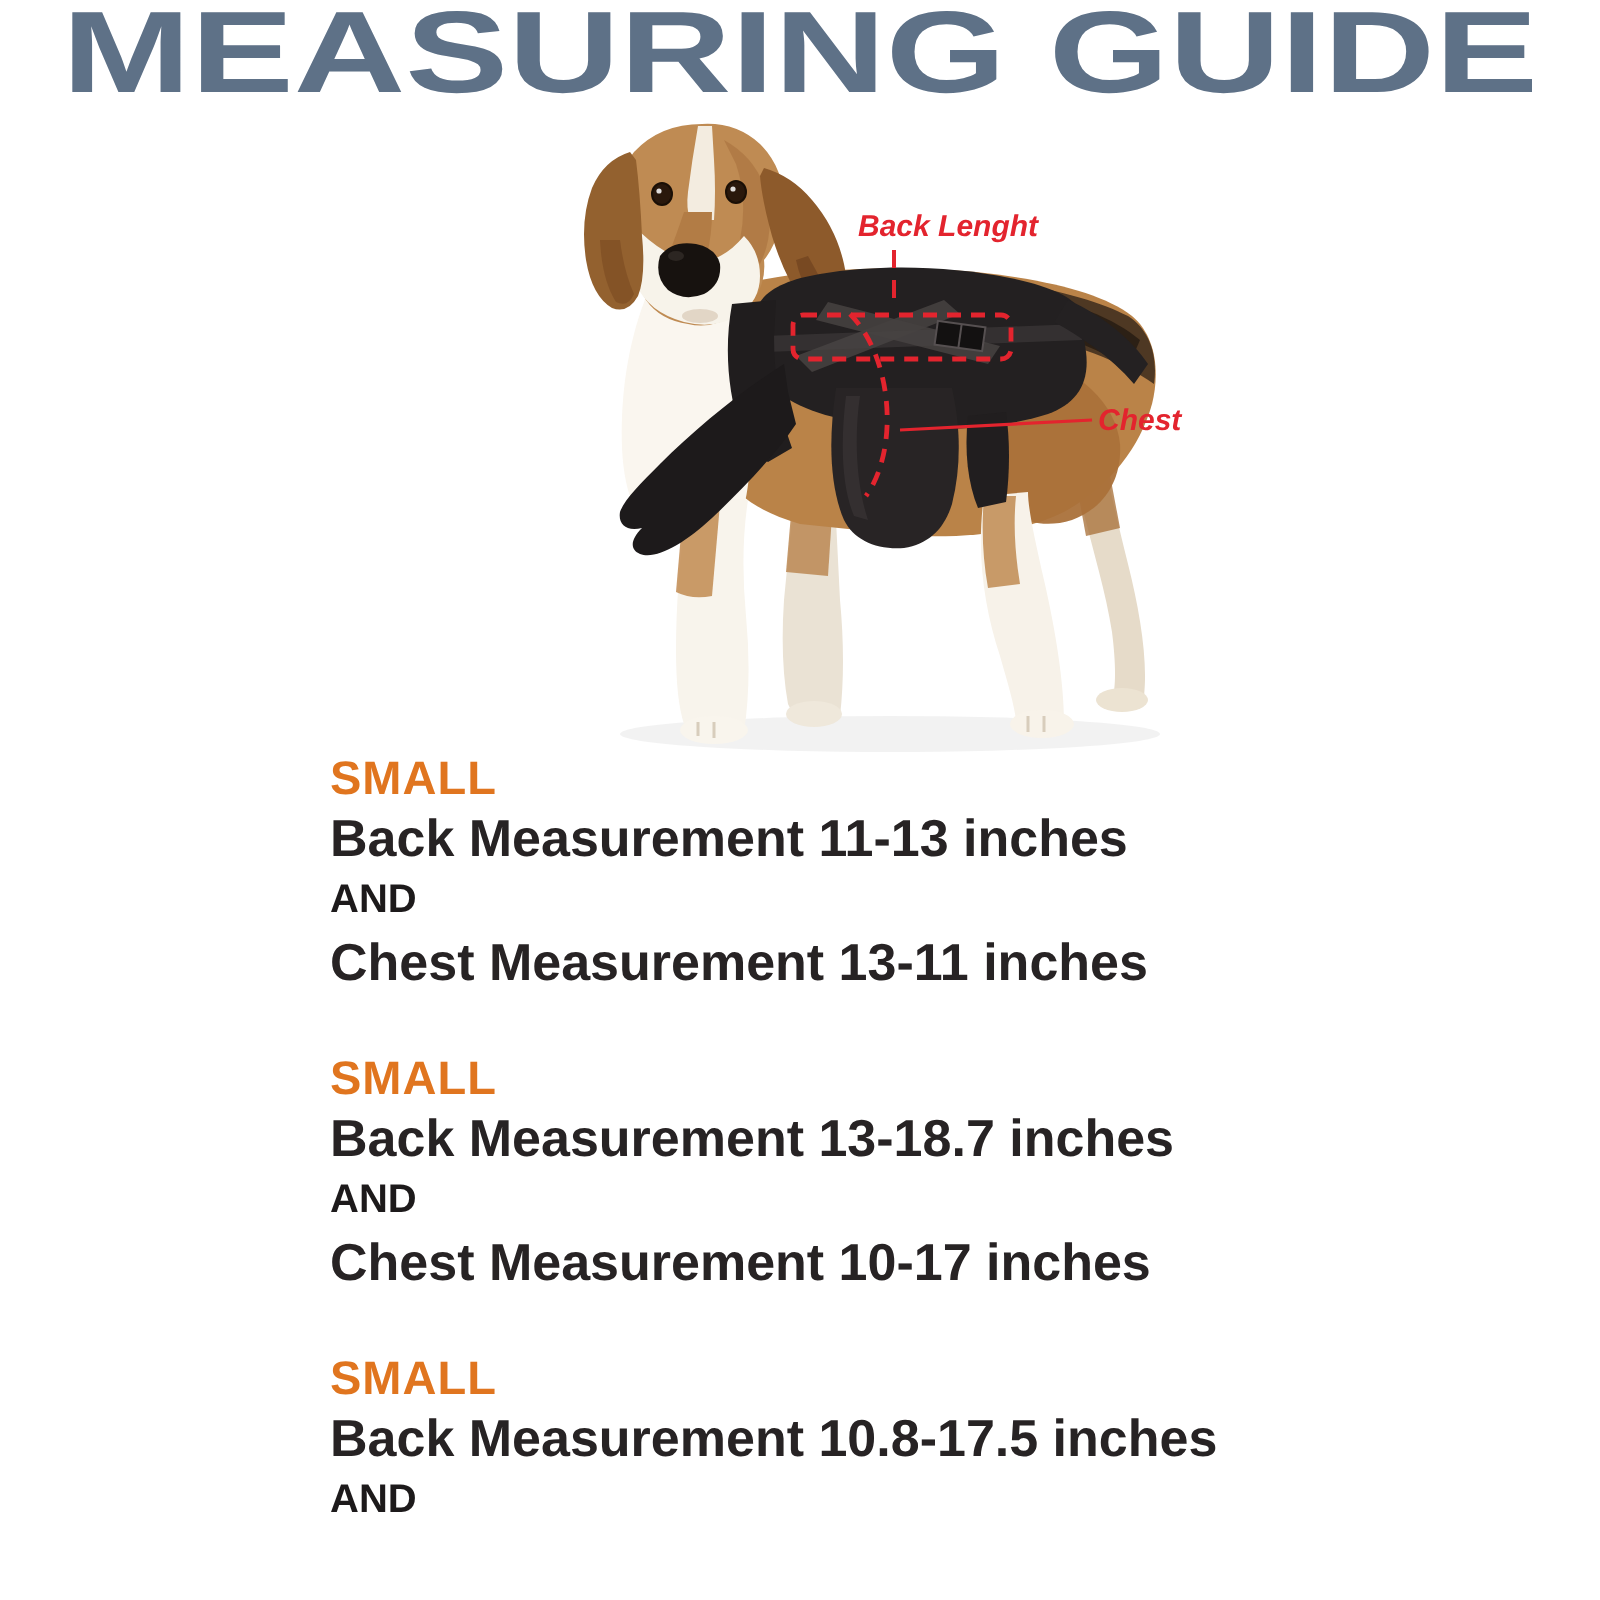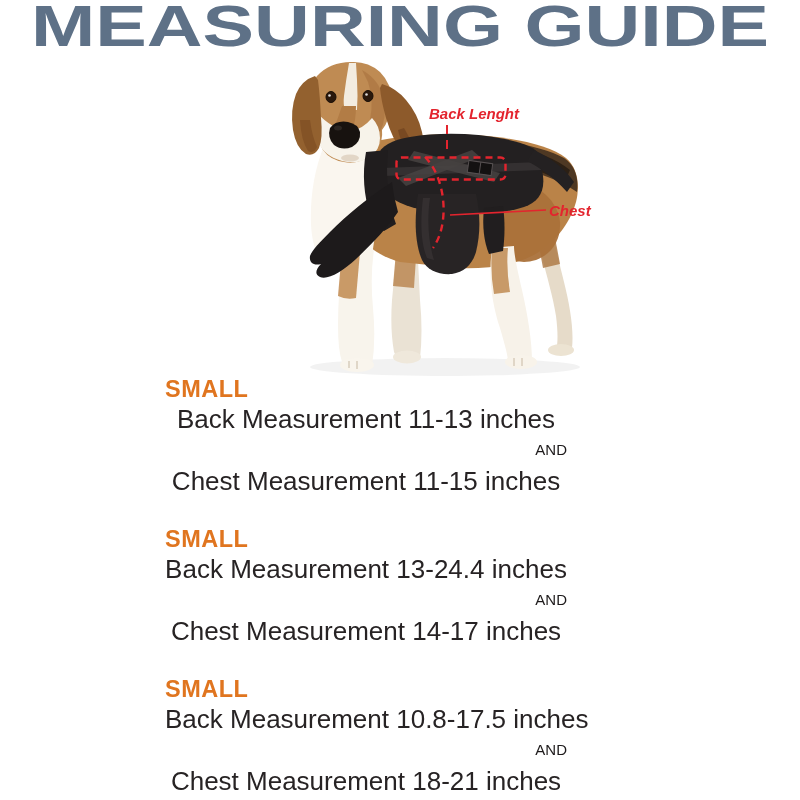--- a/index.html
+++ b/index.html
@@ -18,24 +18,24 @@
   }
   .back-label{left:429px;top:105px;}
   .chest-label{left:549px;top:202px;}
   .sections{position:absolute;left:165px;top:376px;width:402px;}
   .size-section{margin-bottom:28px;}
   .size-name{
     font-size:23.5px;font-weight:800;letter-spacing:.5px;color:#e0751f;
     line-height:26px;white-space:nowrap;
   }
   .size-line{
-    font-size:26px;font-weight:400;color:#272324;line-height:34px;white-space:nowrap;text-align:center;
+    font-size:26px;font-weight:700;color:#272324;line-height:34px;white-space:nowrap;
   }
   .size-and{
-    font-size:15px;font-weight:400;color:#1d1a1b;line-height:28px;text-align:right;
+    font-size:20px;font-weight:700;color:#1d1a1b;line-height:28px;text-align:left;
   }
 </style>
 </head>
 <body>
 
 <div class="page">
 
   <div class="title-wrap">
     <svg width="800" height="58" viewBox="0 0 800 58" aria-hidden="true">
       <text x="400" y="46" text-anchor="middle" textLength="738" lengthAdjust="spacingAndGlyphs" font-size="58" fill="#5e7187">MEASURING GUIDE</text>
@@ -123,31 +123,30 @@
 
   <div class="anno-label back-label">Back Lenght</div>
   <div class="anno-label chest-label">Chest</div>
 
   <div class="sections">
 
     <div class="size-section">
       <div class="size-name">SMALL</div>
       <div class="size-line">Back Measurement 11-13 inches</div>
       <div class="size-and">AND</div>
-      <div class="size-line">Chest Measurement 11-15 inches</div>
+      <div class="size-line">Chest Measurement 13-11 inches</div>
     </div>
 
     <div class="size-section">
       <div class="size-name">SMALL</div>
-      <div class="size-line">Back Measurement 13-24.4 inches</div>
+      <div class="size-line">Back Measurement 13-18.7 inches</div>
       <div class="size-and">AND</div>
-      <div class="size-line">Chest Measurement 14-17 inches</div>
+      <div class="size-line">Chest Measurement 10-17 inches</div>
     </div>
 
     <div class="size-section">
       <div class="size-name">SMALL</div>
       <div class="size-line">Back Measurement 10.8-17.5 inches</div>
       <div class="size-and">AND</div>
-      <div class="size-line">Chest Measurement 18-21 inches</div>
     </div>
 
   </div>
 </div>
 
 </body></html>

